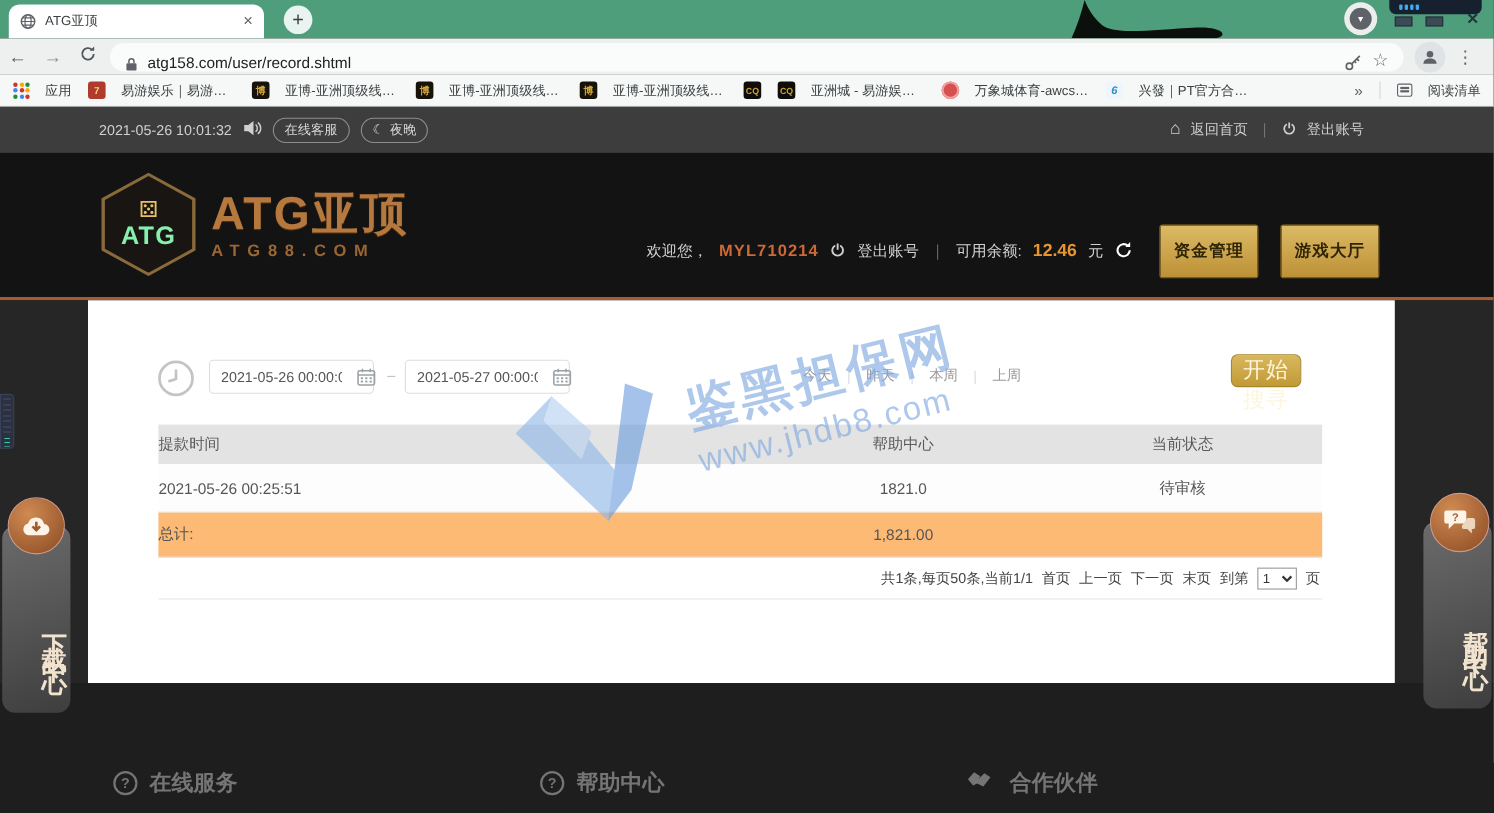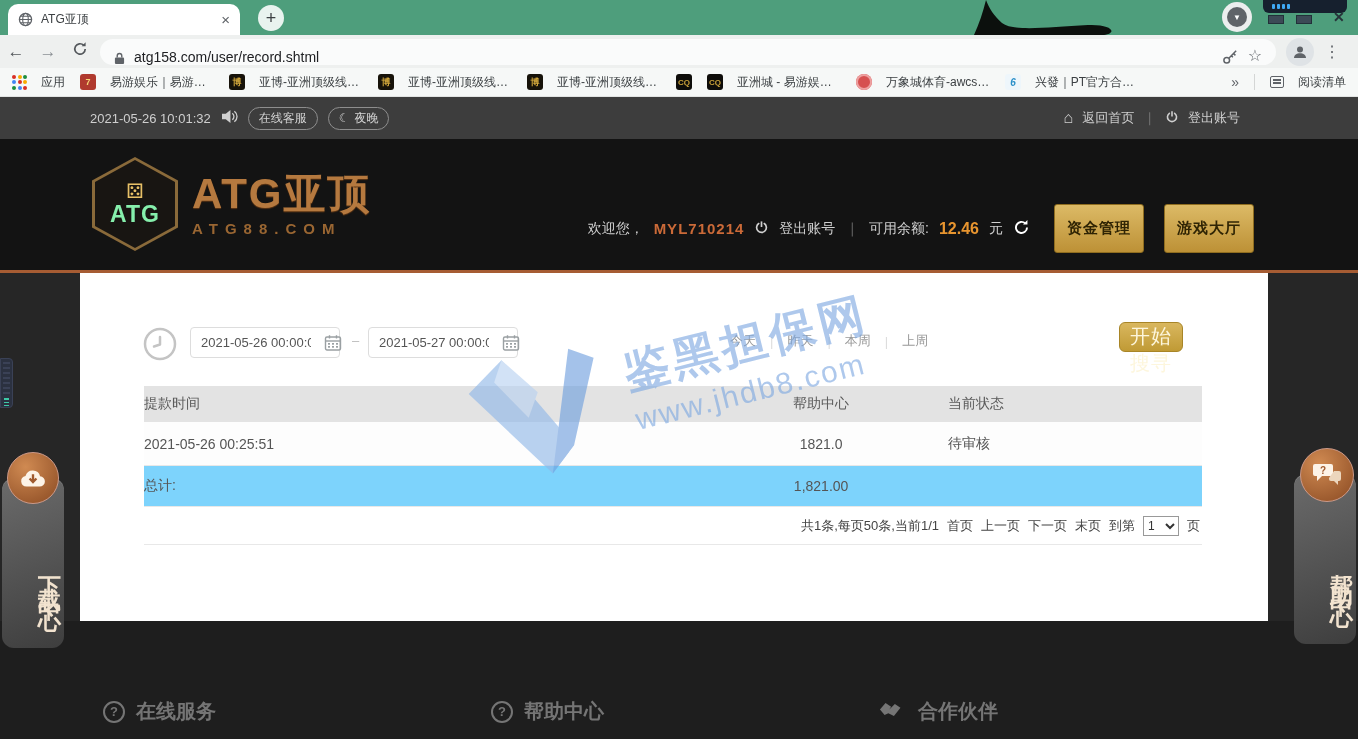--- a/index.html
+++ b/index.html
@@ -83,24 +83,24 @@
 .c1{left:244px}
 .c2{left:422px}
 .range-dash{position:absolute;left:272px;top:60px;color:#bbb;font-size:13px}
 .quick-filters{position:absolute;left:650px;top:59px;display:flex;align-items:center;gap:14px;font-size:13px;color:#999}
 .qf-sep{color:#ddd}
 .search-btn{position:absolute;left:1039px;top:49px;width:64px;height:30px;background:linear-gradient(180deg,#d9b75f,#c09a35);border:1px solid #a88527;border-radius:6px;color:#fdf6dc;font-size:20px;letter-spacing:1px}
 .tbl{position:absolute;left:64px;top:113px;width:1058px;font-size:14px;color:#555}
 .trow{display:flex;align-items:center;border-bottom:1px solid #e8e8e8}
 .th{background:#e3e3e3;height:36px;color:#5a5a5a;border-bottom:none}
 .r1{height:44px;background:#fdfdfd}
-.rt{height:41px;background:#7dd3fc}
+.rt{height:41px;background:#fdba74}
 .c-a{width:52%;text-align:left}
 .c-b{width:24%;text-align:center}
-.c-c{width:24%;text-align:left}
+.c-c{width:24%;text-align:center}
 .pager{height:38px;display:flex;align-items:center;justify-content:flex-end;gap:8px;font-size:13px;color:#444;padding-right:2px;border-bottom:1px solid #e8e8e8}
 .pager select{width:36px;height:20px;font-size:12px;border:1px solid #999;background:#fff;color:#333}
 .watermark{position:absolute;left:380px;top:22px;width:500px;display:flex;align-items:center;gap:16px;transform:rotate(-14deg);pointer-events:none;z-index:30;opacity:.62}
 .wm-text .l1{font-size:46px;font-weight:bold;color:#7da8e1;letter-spacing:4px}
 .wm-text .l2{font-size:30px;color:#7da8e1;letter-spacing:2px}
 
 
 .float-w{position:absolute;width:66px;height:196px;z-index:40}
 .fw-dl{left:0;top:452px}
 .fw-help{right:0;top:448px}

